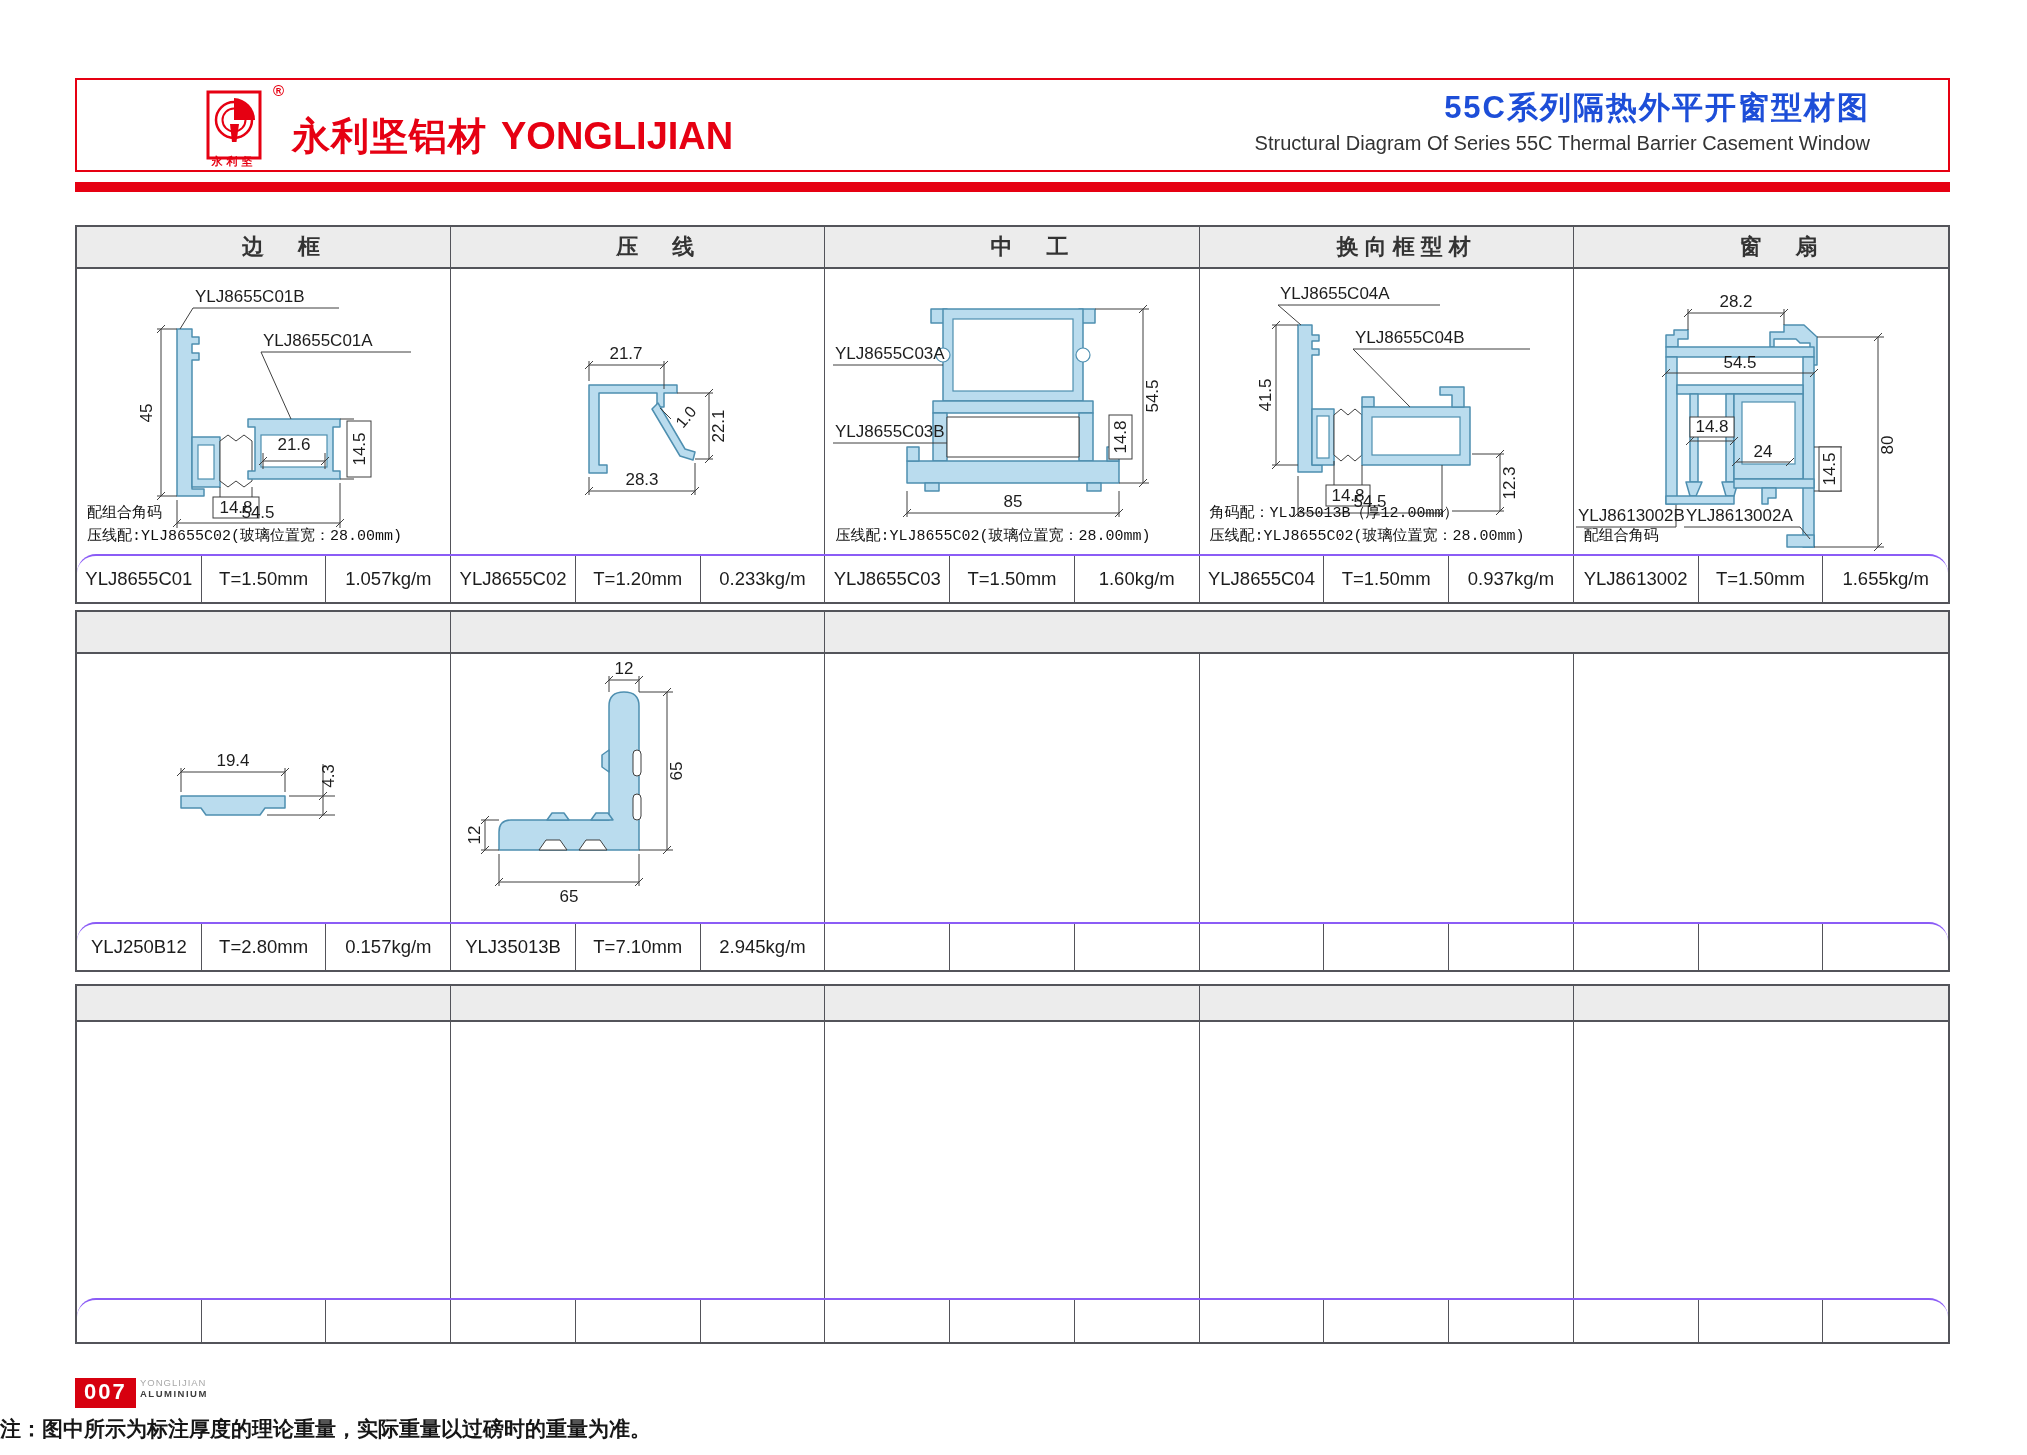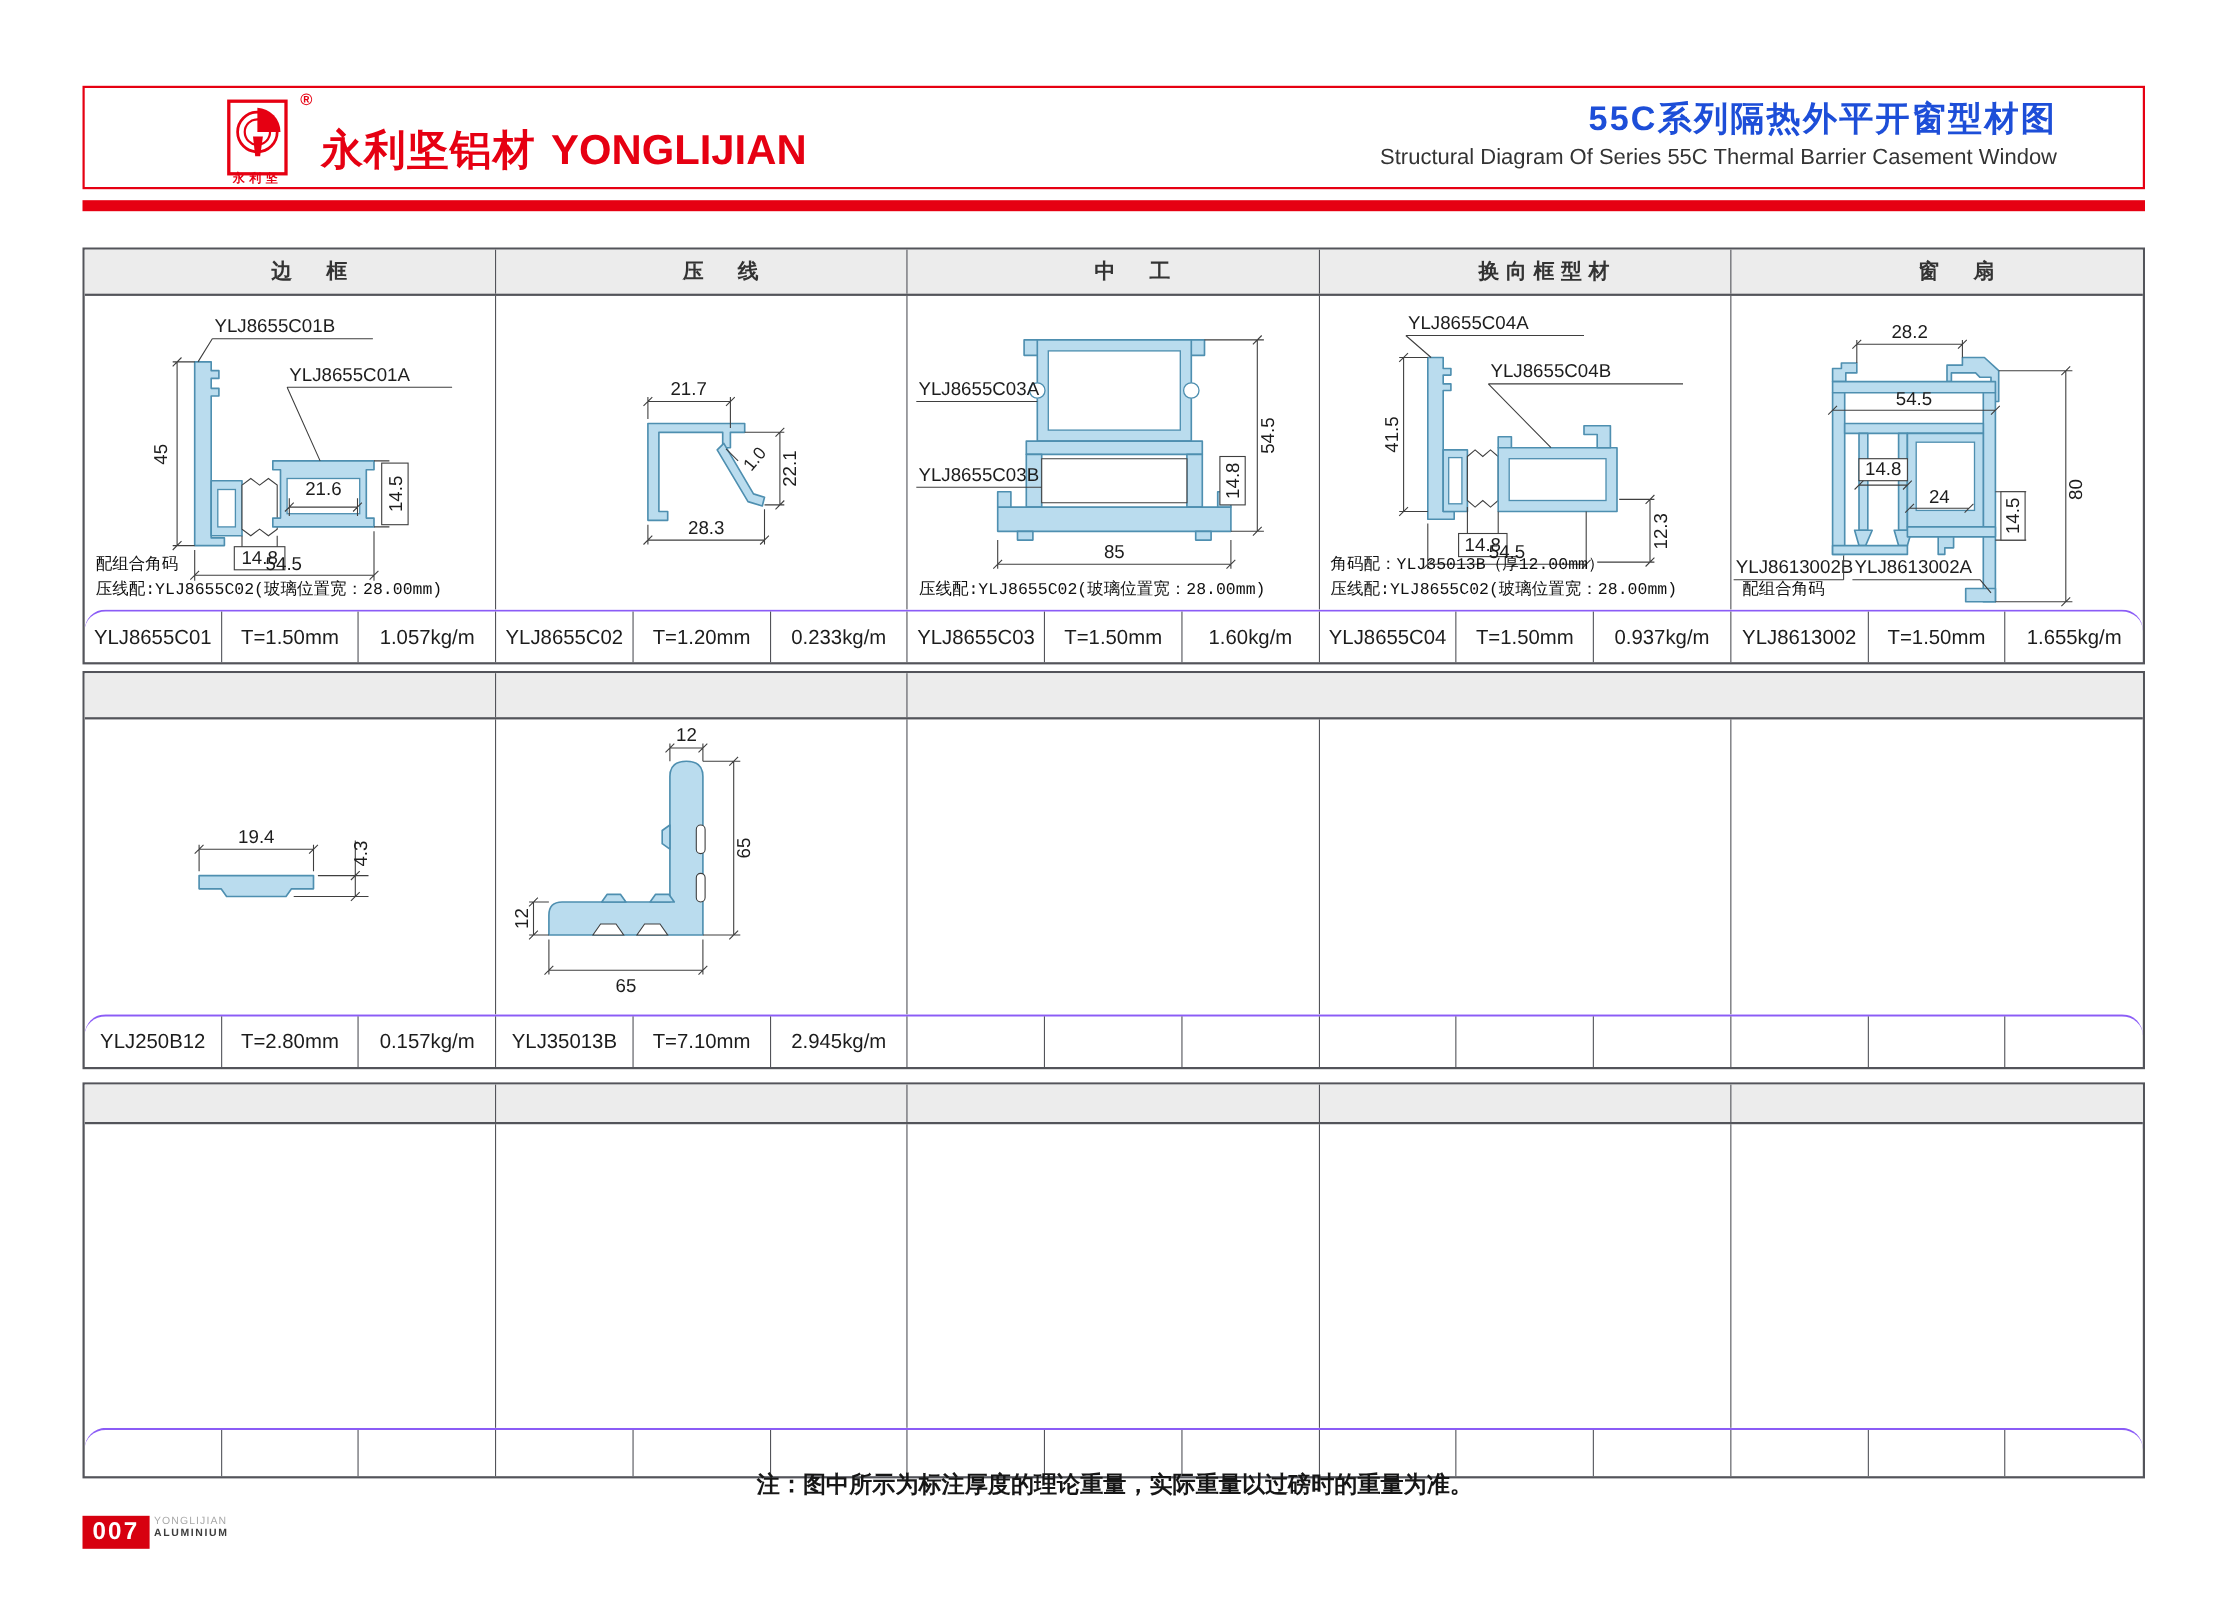--- a/index.html
+++ b/index.html
@@ -20,21 +20,21 @@
   .titles{position:absolute;right:78px;top:7px;text-align:right;}
   .t-cn{font-size:31px;font-weight:bold;color:#1d4ed8;letter-spacing:2px;}
   .t-en{font-size:20px;color:#333;margin-top:3px;}
   .red-bar{position:absolute;left:75px;top:182px;width:1875px;height:10px;background:#e60012;}
 
   
   .tbl{position:absolute;left:75px;width:1875px;border:2px solid #53545a;background:#fff;box-sizing:border-box;}
   #t1{top:225px;} #t2{top:610px;} #t3{top:984px;}
   .hdr-row{display:grid;grid-template-columns:repeat(5,1fr);background:#ececec;border-bottom:2px solid #53545a;}
   #t1 .hdr-row,#t2 .hdr-row{height:40px;} #t3 .hdr-row{height:34px;}
-  .hdr-cell{display:flex;align-items:center;justify-content:center;font-size:19px;font-weight:bold;
+  .hdr-cell{display:flex;align-items:center;justify-content:center;font-size:22px;font-weight:bold;
     color:#333;letter-spacing:6px;border-right:1.5px solid #53545a;padding-left:41px;}
   .hdr-cell:last-child{border-right:none;}
   .body-row{display:grid;grid-template-columns:repeat(5,1fr);}
   #t1 .body-row{height:285px;} #t2 .body-row{height:268px;} #t3 .body-row{height:276px;}
   .body-cell{position:relative;border-right:1.5px solid #53545a;overflow:hidden;}
   .body-cell:last-child{border-right:none;}
   .spec-row{display:grid;grid-template-columns:repeat(15,1fr);border-top:2px solid #8b5cf6;border-radius:19px;}
   #t1 .spec-row,#t2 .spec-row{height:46px;} #t3 .spec-row{height:42px;}
   .spec-cell{display:flex;align-items:center;justify-content:center;font-size:18.5px;color:#1c1c1c;
     border-right:1.5px solid #53545a;white-space:nowrap;}
@@ -52,21 +52,21 @@
   .dtb{font-size:17px;fill:#1d1d1d;}
   .lb{font-size:17px;fill:#1d1d1d;}
   .dbox{fill:#ffffff;stroke:#3f3f3f;stroke-width:1;}
 
   
   .page-badge{position:absolute;left:75px;top:1378px;background:#d7000f;color:#fff;
     font-size:22px;font-weight:bold;padding:1px 9px 3px;letter-spacing:2px;}
   .brand-mini{position:absolute;left:140px;top:1377px;font-size:9.5px;line-height:11px;white-space:nowrap;}
   .bm1{color:#a9a9a9;letter-spacing:1px;}
   .bm2{color:#3c3c3c;font-weight:bold;letter-spacing:1.5px;}
-  .foot-note{position:absolute;left:0;top:1335px;width:2027px;text-align:center;
+  .foot-note{position:absolute;left:0;top:1415px;width:2027px;text-align:left;
     font-size:21px;font-weight:bold;color:#161616;}
 </style>
 </head>
 <body>
 
 <div class="header-box">
   <svg class="logo-mark" width="62" height="78" viewBox="0 0 62 78">
     <rect x="3" y="3" width="52" height="66" fill="none" stroke="#e60012" stroke-width="3"></rect>
     <circle cx="29" cy="31" r="18" fill="none" stroke="#e60012" stroke-width="2.5"></circle>
     <circle cx="29" cy="31" r="11.5" fill="none" stroke="#e60012" stroke-width="2"></circle>

